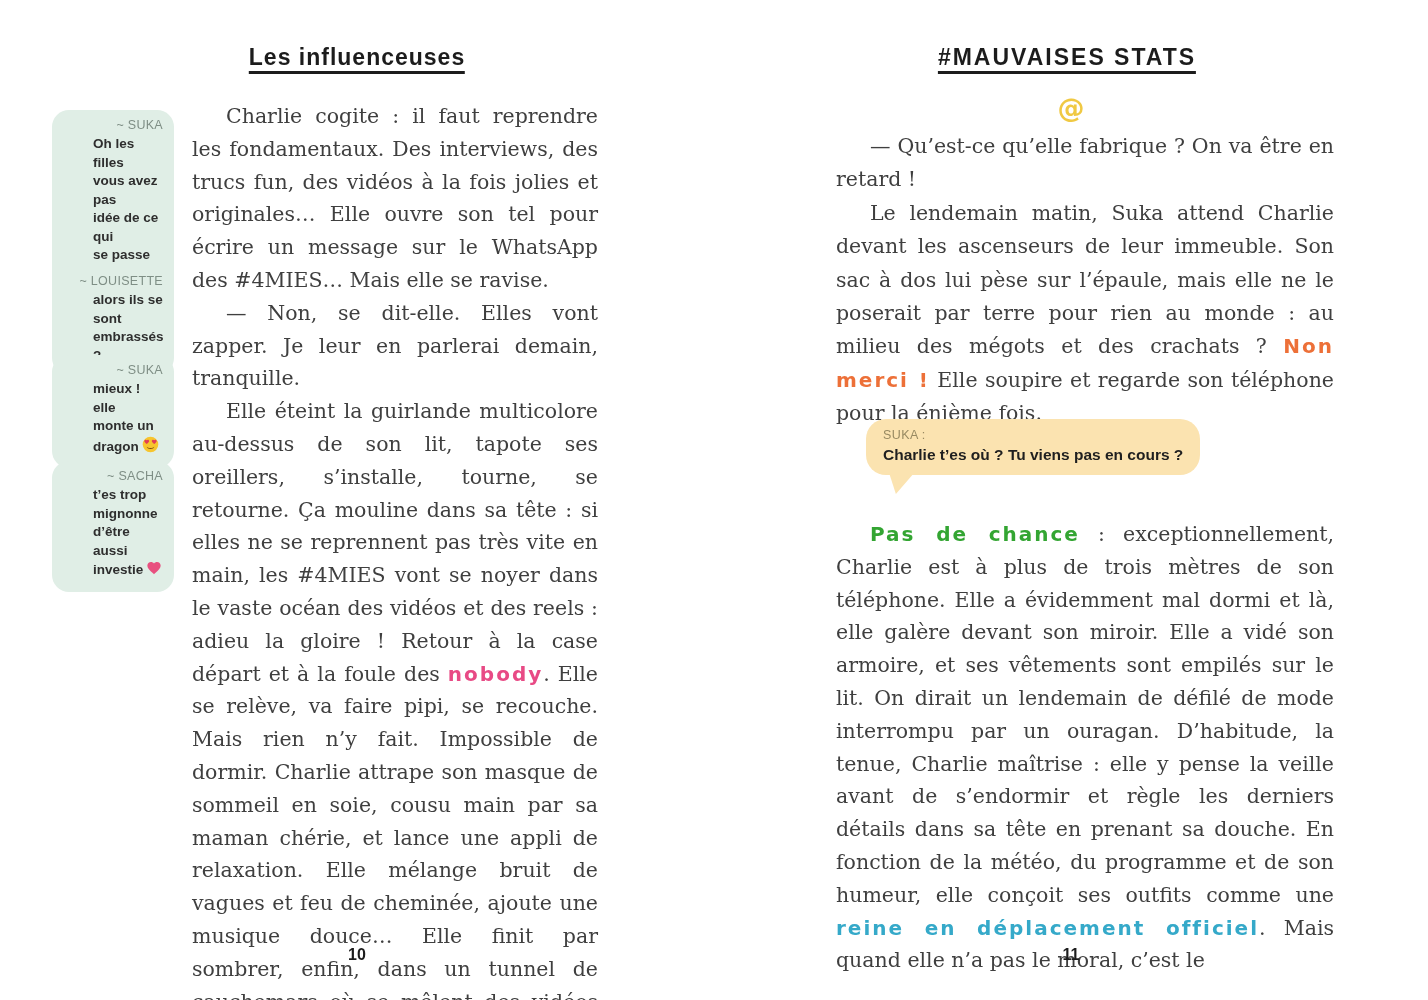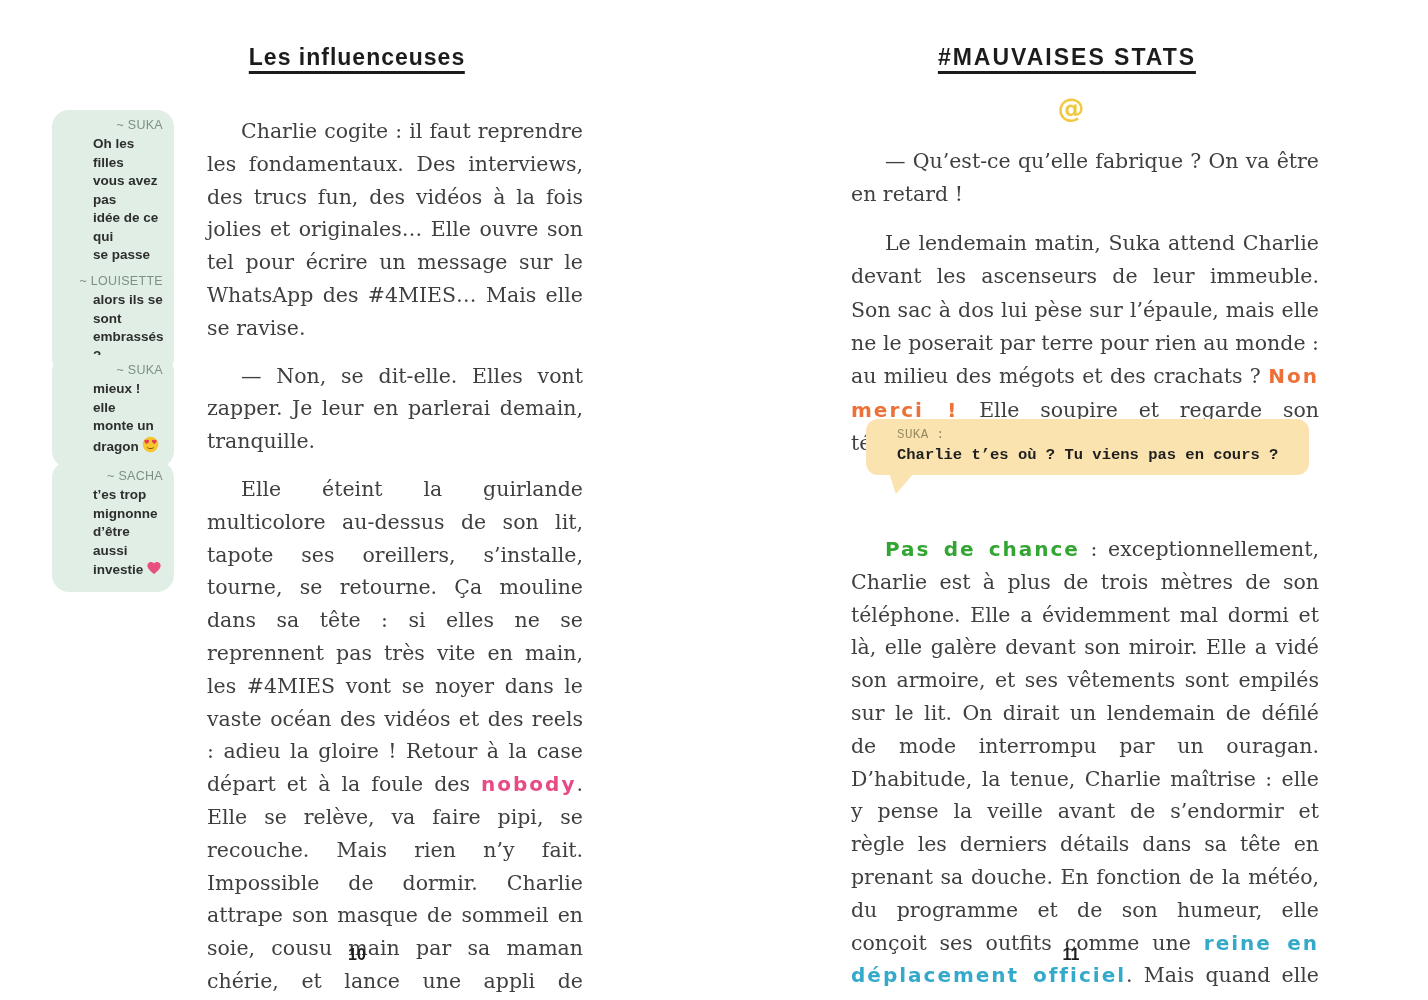--- a/index.html
+++ b/index.html
@@ -21,21 +21,21 @@
     font-family:"DejaVu Sans", sans-serif;font-weight:bold;
     font-size:27px;color:#f0c943;
   }
   
   .body-col{
     position:absolute;text-align:justify;color:#3f3f3f;
     font-size:20.5px;line-height:32.8px;
   }
   #body-left{left:192px;top:100px;width:406px;}
   #body-right{left:836px;top:130px;width:498px;line-height:33.4px;}
-  .body-col p{margin:15px;text-indent:34px;}
+  .body-col p{margin:0;text-indent:34px;}
   
   .hand{
     font-family:"DejaVu Sans", sans-serif;font-weight:bold;
     letter-spacing:2px;font-size:20px;
   }
   .c-pink{color:#e84a85;}
   .c-orange{color:#ed7038;}
   .c-green{color:#33a532;}
   .c-blue{color:#35a9c9;}
   
@@ -55,22 +55,22 @@
   }
   #green-bubble-1{top:110px;}
   #green-bubble-2{top:266px;}
   #green-bubble-2 .bubble-body{text-align:left;white-space:normal;}
   #green-bubble-3{top:355px;}
   #green-bubble-4{top:461px;}
   .emoji{display:inline-block;vertical-align:-2px;margin-left:3px;}
   
   .yellow-bubble{
     position:absolute;left:866px;top:419px;background:#fbe3b0;
-    border-radius:12px;padding:8px 31px 10px;
-    font-family:Liberation Mono, monospace;white-space:nowrap;
+    border-radius:20px;padding:8px 17px 10px;
+    font-family:Liberation Sans, sans-serif;white-space:nowrap;
   }
   .yellow-bubble .bubble-author{
     font-size:12.5px;color:#988a62;line-height:16px;margin-bottom:2px;
     letter-spacing:0.4px;
   }
   .yellow-bubble .bubble-body{
     font-weight:bold;font-size:15.5px;color:#1f1f1f;line-height:20px;
   }
   .bubble-tail{
     position:absolute;left:888px;top:473px;width:0;height:0;

